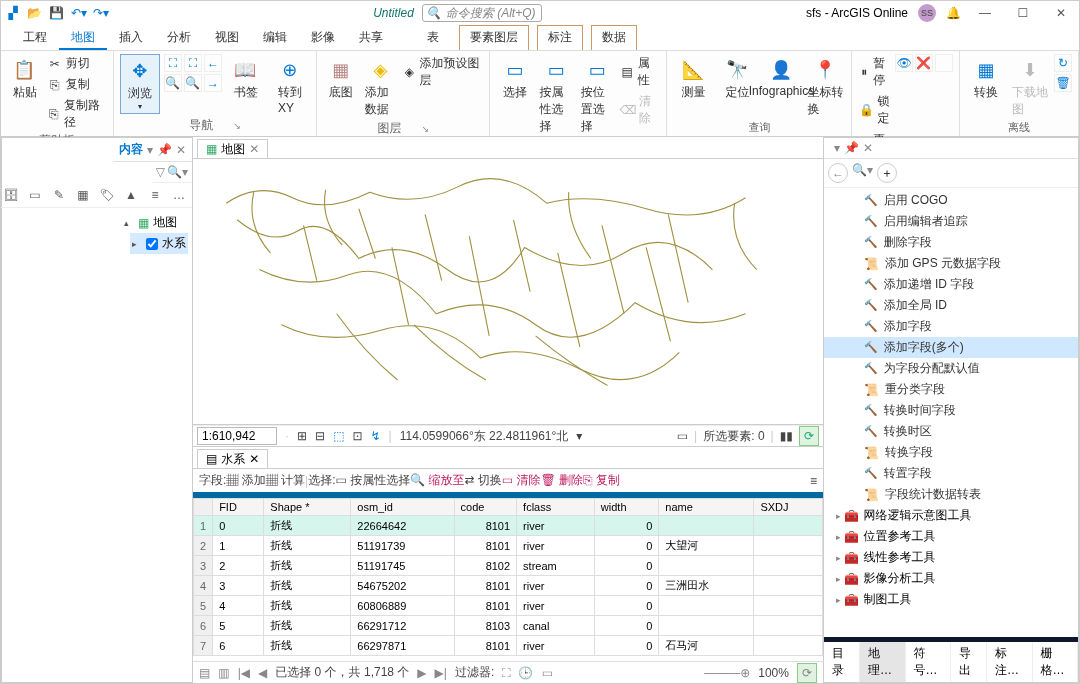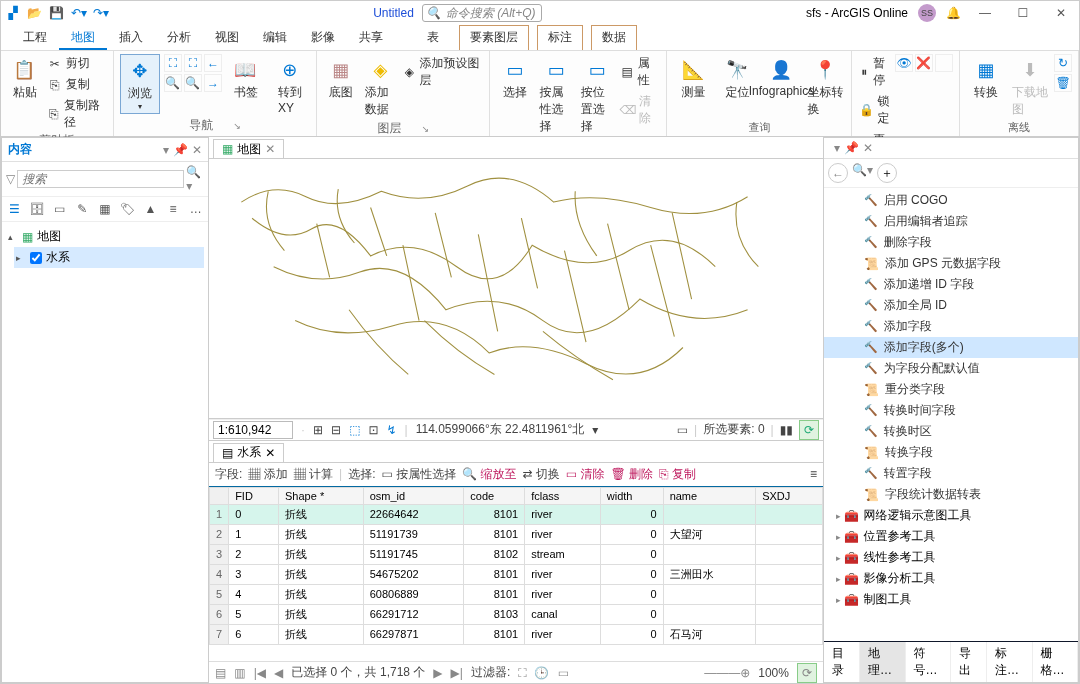--- a/index.html
+++ b/index.html
@@ -3,21 +3,21 @@
 <meta charset="utf-8">
 <style>
 * { box-sizing: border-box; margin: 0; padding: 0; font-family: "Segoe UI", "Microsoft YaHei", sans-serif; font-size: 12px; }
 body { background: #fff; width: 1080px; height: 684px; overflow: hidden; position: relative; border: 1px solid #ccc; }
 
 
 .titlebar { height: 24px; display: flex; align-items: center; padding: 0 4px; background: #fff; }
 .qat { display: flex; gap: 6px; align-items: center; }
 .qat-icon { width: 16px; height: 16px; display: flex; align-items: center; justify-content: center; color: #0078d4; }
 .title-center { flex: 1; display: flex; justify-content: center; align-items: center; gap: 8px; }
-.doc-title { color: #1d4ed8; }
+.doc-title { font-style: italic; color: #0f766e; }
 .search-box { width: 120px; height: 18px; border: 1px solid #aaa; border-radius: 3px; padding: 0 4px; font-style: italic; color: #888; display:flex; align-items:center; gap:4px;}
 .title-right { display: flex; align-items: center; gap: 10px; }
 .user-badge { width:18px; height:18px; background:#c49bcc; border-radius:50%; display:flex; align-items:center; justify-content:center; font-size:9px; color:#444;}
 .win-btn { width:28px; color:#555; text-align:center; }
 
 
 .ribbon-tabs { height: 26px; display: flex; border-bottom: 1px solid #ddd; padding-left: 10px; gap: 0; }
 .ribbon-tab { padding: 4px 12px; color: #333; cursor:default; }
 .ribbon-tab.active { color: #0078d4; border-bottom: 2px solid #0078d4; }
 .ribbon-tab.context { border: 1px solid #c96; border-bottom:none; margin-left:8px; padding:3px 10px; color:#333; }
@@ -37,21 +37,21 @@
 .mini-grid .ic { border:1px solid #eee; display:flex; align-items:center; justify-content:center; color:#0078d4;}
 
 
 .main-area { display:flex; height: calc(100% - 24px - 26px - 86px); }
 .panel { border:1px solid #ccc; display:flex; flex-direction:column; background:#fff;}
 .panel-header { background:#fff; padding:3px 6px; display:flex; align-items:center; border-bottom:1px solid #e0e0e0;}
 .panel-title { color:#0078d4; font-weight:600; flex:1;}
 .panel-header .pbtn { color:#888; margin-left:4px; cursor:default;}
 
 
-.left-panel { width:208px; }
+.left-panel { width:192px;align-items:flex-end; }
 .search-row { display:flex; align-items:center; padding:3px 4px; border-bottom:1px solid #eee; gap:2px;}
 .search-row .filter { color:#888; }
 .search-row input { flex:1; border:1px solid #ccc; height:18px; padding:0 4px; font-style:italic;}
 .toolbar-row { display:flex; padding:3px 4px; gap:6px; border-bottom:1px solid #eee;}
 .toolbar-row .tb-ic { width:18px; height:18px; display:flex; align-items:center; justify-content:center; color:#555;}
 .toc-body { flex:1; padding:4px; overflow:auto;}
 .toc-heading { font-weight:bold; margin-bottom:4px;}
 .toc-item { display:flex; align-items:center; gap:4px; padding:2px;}
 .toc-item.sel { background:#d6eaff; }
 .toc-arrow { font-size:9px; color:#555; width:10px;}
@@ -67,21 +67,21 @@
 .map-status { height:22px; display:flex; align-items:center; border-top:1px solid #eee; padding:0 4px; gap:8px; font-size:11px; color:#444;}
 .scale-input { border:1px solid #bbb; width:80px; padding:1px 4px;}
 .ms-sep { color:#ccc;}
 .ms-right { margin-left:auto; display:flex; align-items:center; gap:6px;}
 .reload-ic { background:#e0f3e0; color:#2a7; padding:2px 4px; border:1px solid #8c8;}
 
 
 .attr-panel { height:260px; border-top:1px solid #ccc; display:flex; flex-direction:column;}
 .attr-tabs { display:flex; height:22px; border-bottom:1px solid #ccc;}
 .attr-tab { display:flex; align-items:center; gap:4px; border:1px solid #ccc; border-bottom:none; padding:2px 8px; margin:2px 0 0 4px;}
-.attr-toolbar { display:flex; align-items:center; padding:3px 6px; border-bottom:1px solid #0369a1; gap:6px; font-size:11px; color:#444;}
+.attr-toolbar { display:flex; align-items:center; padding:3px 6px; border-bottom:6px solid #0369a1; font-size:11px; color:#444;}
 .attr-toolbar .sep { color:#ccc;}
 .attr-toolbar .disabled { color:#be185d;}
 .attr-table-wrap { flex:1; overflow:auto; }
 .attr-table { border-collapse:collapse; width:100%;}
 .attr-table th, .attr-table td { border:1px solid #ddd; padding:2px 6px; text-align:left; font-size:11px; background:#fff;}
 .attr-table th { background:#f5f5f5; font-weight:normal;}
 .attr-table th.rowhdr, .attr-table td.rowhdr { background:#f0f0f0; width:18px; text-align:center; color:#666;}
 .attr-table tr.sel td { background:#d6f5ec;}
 .num-right { text-align:right !important; }
 .attr-status { height:22px; border-top:1px solid #ddd; display:flex; align-items:center; padding:0 6px; gap:8px; font-size:11px; color:#444;}
@@ -97,21 +97,21 @@
 .gp-tab { padding:2px 0;}
 .gp-tab.active { color:#000; border-bottom:2px solid #0078d4; font-weight:600;}
 .gp-tree { flex:1; overflow:auto; padding:2px 0;}
 .gp-item { display:flex; align-items:center; gap:6px; padding:2px 4px 2px 40px; font-size:11px; color:#333;}
 .gp-item.hl { background:#cfe7ff;}
 .gp-item .hammer { color:#8a5a2b; font-size:11px;}
 .gp-item .scroll-ic { color:#2a7ab0;}
 .gp-folder { display:flex; align-items:center; gap:4px; padding:2px 4px 2px 12px; font-size:11px;}
 .gp-folder .arrow { color:#888; font-size:9px;}
 .gp-folder .toolbox { color:#c0392b;}
-.bottom-tabs { display:flex; border-top:1px solid #0f172a; font-size:11px;align-items:center;}
+.bottom-tabs { display:flex; border-top:5px solid #0f172a; font-size:11px;align-items:center;}
 .bottom-tab { padding:3px 8px; border-right:1px solid #eee;}
 .bottom-tab.active { background:#e5e5e5;}
 
 
 svg { display:block;}
 </style>
 </head>
 <body>
 
 <div class="titlebar">
@@ -339,21 +339,20 @@
 
   <div class="panel left-panel">
     <div class="panel-header">
       <span class="panel-title">内容</span>
       <span class="pbtn">▾</span>
       <span class="pbtn">📌</span>
       <span class="pbtn">✕</span>
     </div>
     <div class="search-row">
       <span class="filter">▽</span>
-      <input placeholder="搜索" style="">
       <span style="color:#888;">🔍▾</span>
     </div>
     <div class="toolbar-row">
       <span class="tb-ic" style="color:#0078d4;">☰</span>
       <span class="tb-ic">🗄</span>
       <span class="tb-ic">▭</span>
       <span class="tb-ic">✎</span>
       <span class="tb-ic">▦</span>
       <span class="tb-ic">🏷</span>
       <span class="tb-ic">▲</span>

